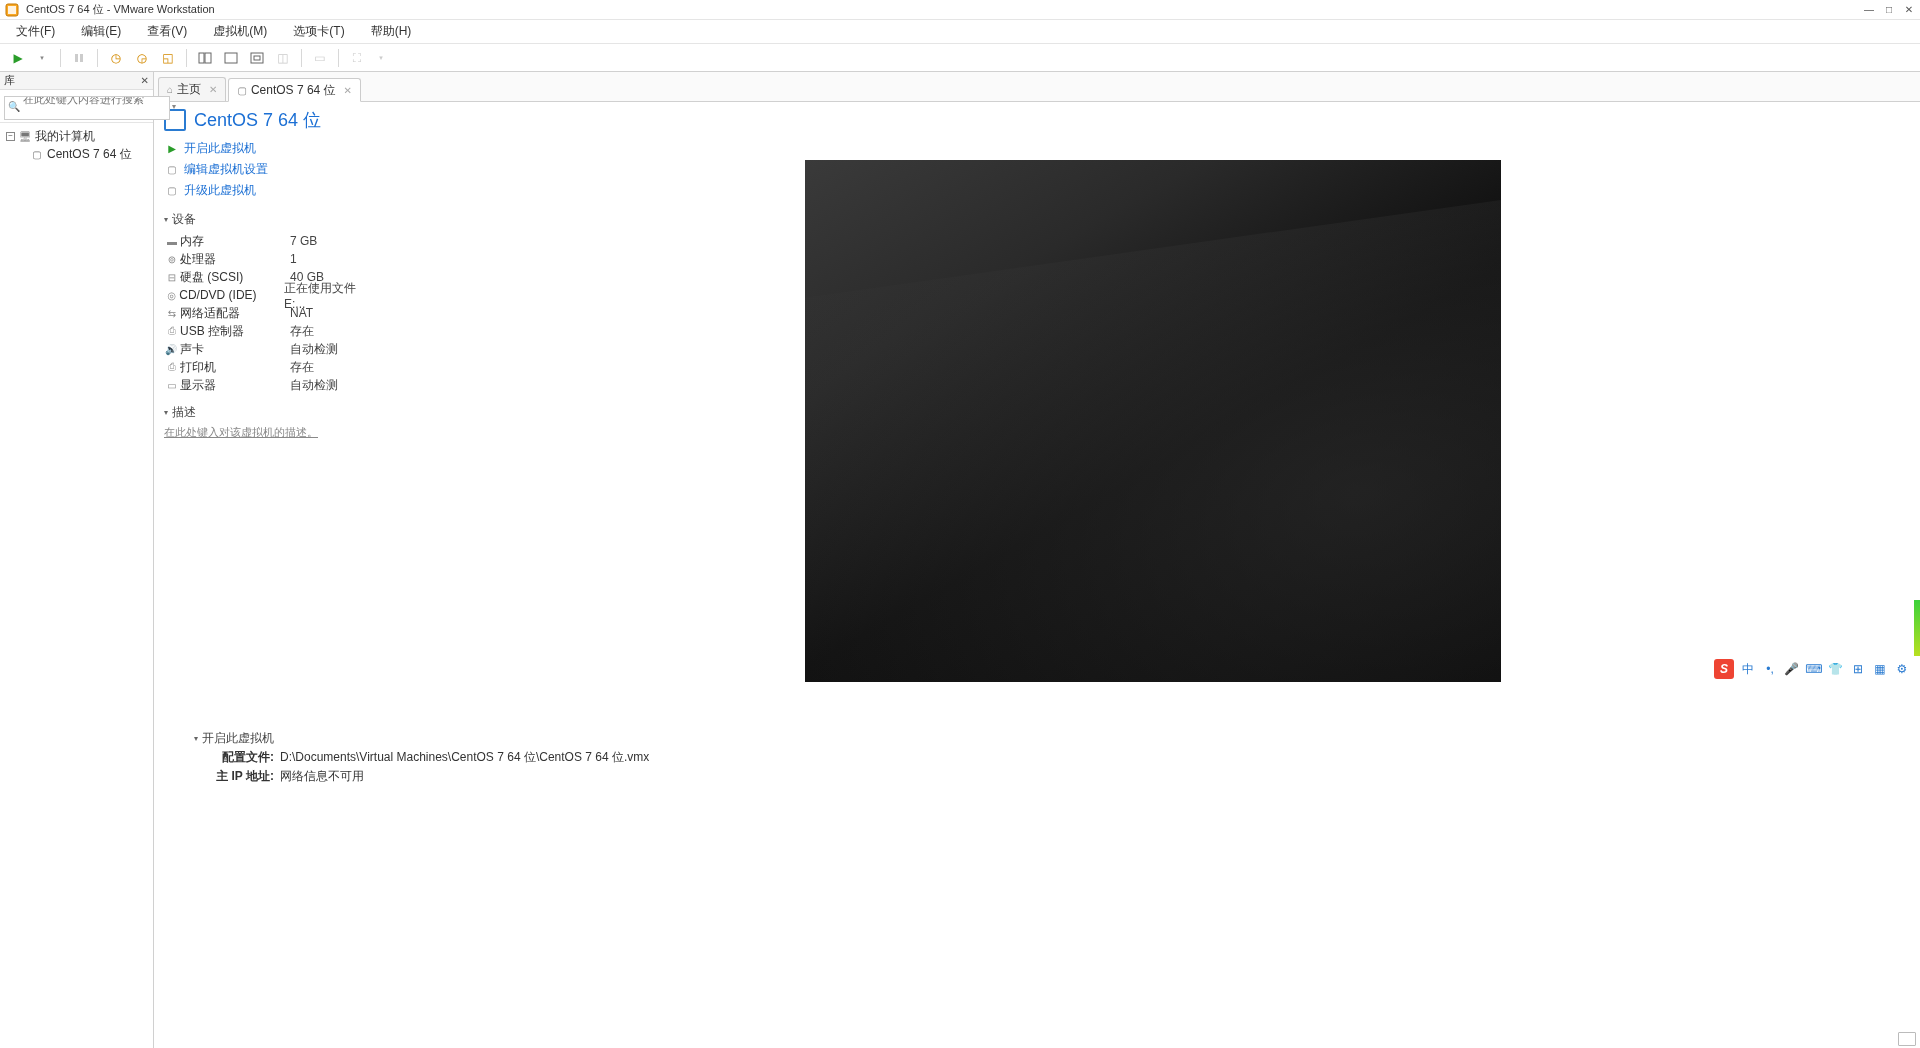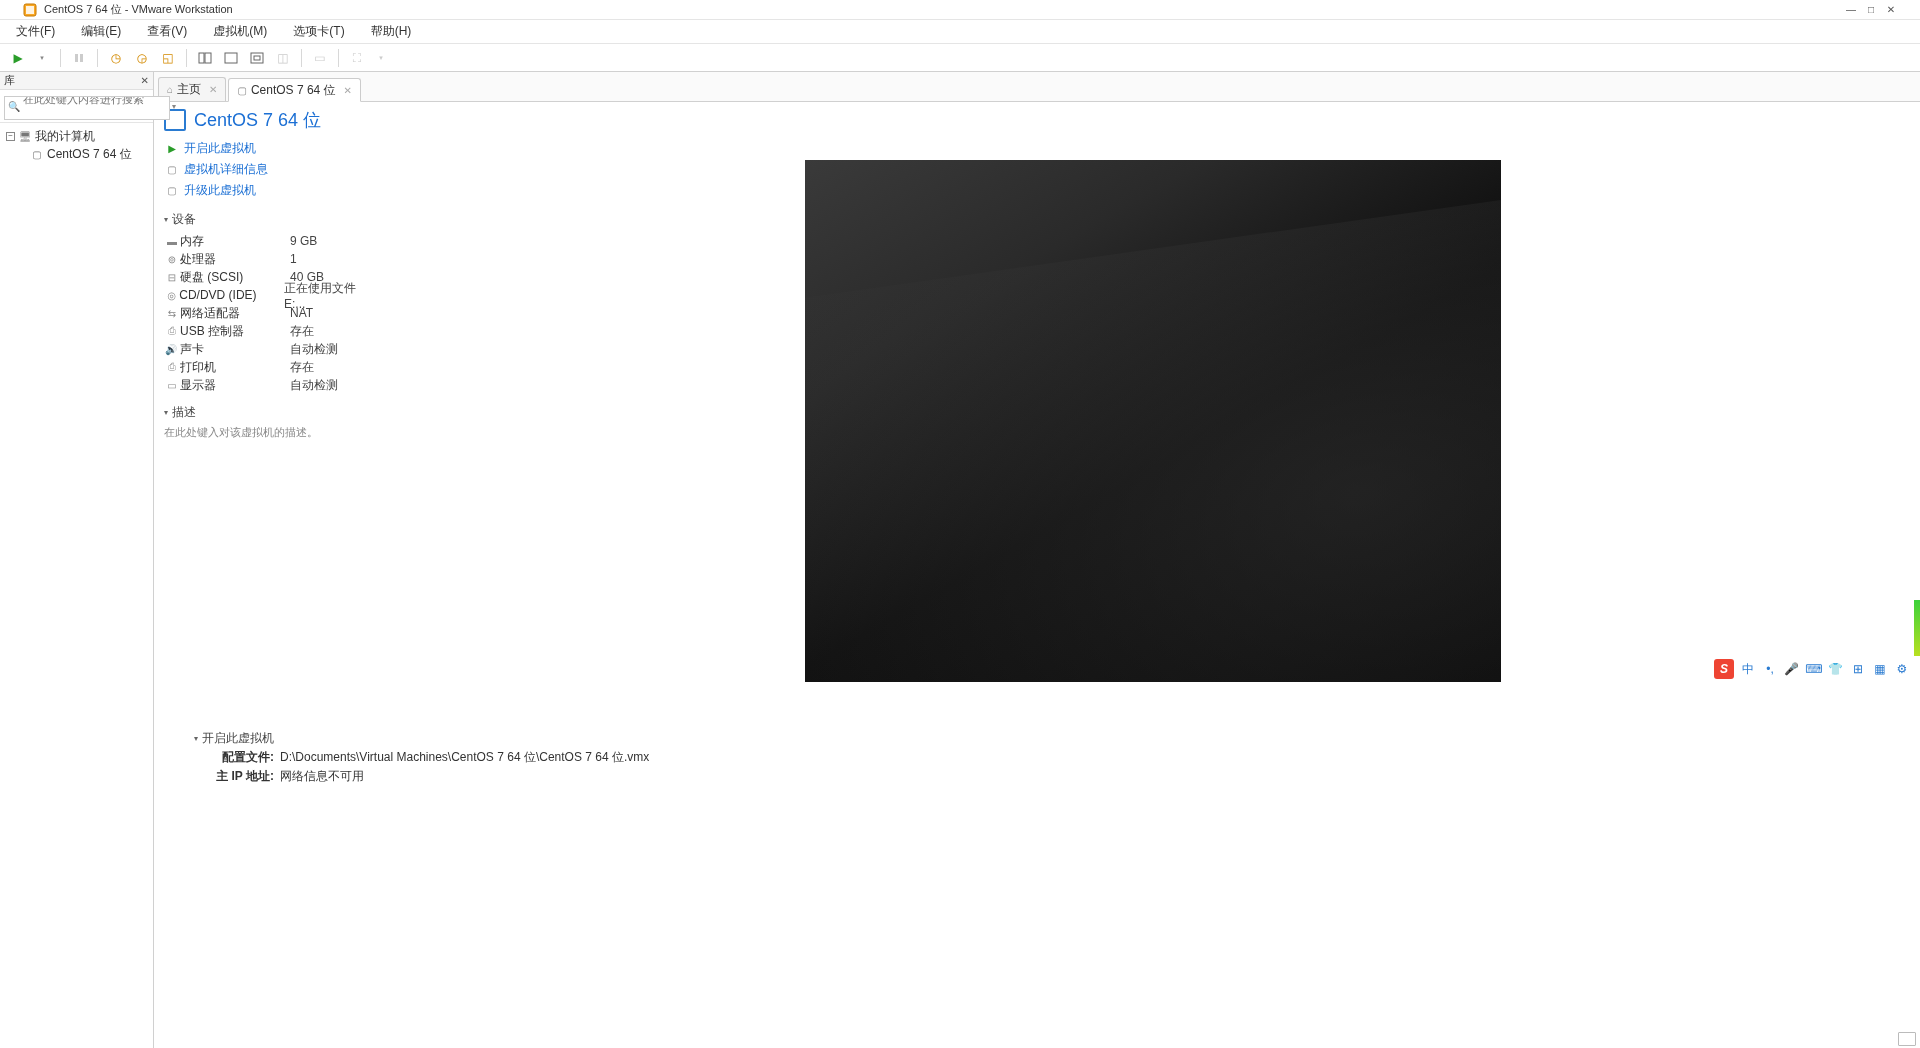--- a/index.html
+++ b/index.html
@@ -1,19 +1,19 @@
 <!DOCTYPE html>
 <html><head>
 <meta charset="utf-8">
 <style>
 * { margin: 0; padding: 0; box-sizing: border-box; font-family: "Microsoft YaHei", "Segoe UI", Tahoma, sans-serif; }
 body { background: #fff; font-size: 12px; color: #333; overflow: hidden; width: 1920px; height: 1048px; }
 
 
-.titlebar { height: 20px; background: #fff; display: flex; align-items: center; padding: 0 22px; border-bottom: 1px solid #e5e5e5; }
+.titlebar { height: 20px; background: #fff; display: flex; align-items: center; padding: 0 4px; border-bottom: 1px solid #e5e5e5; }
 .titlebar .app-icon { width: 16px; height: 16px; margin-right: 6px; display: flex; align-items: center; justify-content: center; }
 .titlebar .title-text { font-size: 11px; color: #333; flex: 1; }
 .titlebar .win-controls { display: flex; gap: 6px; }
 .titlebar .win-btn { width: 14px; height: 14px; display: flex; align-items: center; justify-content: center; cursor: pointer; color: #555; font-size: 10px; }
 
 
 .menubar { height: 24px; display: flex; align-items: center; padding: 0 8px; gap: 10px; border-bottom: 1px solid #e5e5e5; }
 .menubar .menu-item { padding: 2px 8px; font-size: 12px; cursor: pointer; }
 
 
@@ -61,21 +61,21 @@
 .vm-actions { margin-left: 2px; margin-bottom: 10px; }
 .vm-action { display: flex; align-items: center; gap: 6px; color: #1b6fd4; padding: 2px 0; cursor: pointer; }
 .vm-action .a-icon { width: 12px; text-align: center; font-size: 10px; }
 .section-head { display: flex; align-items: center; gap: 4px; margin-top: 10px; color: #444; font-size: 12px; }
 .section-head .arrow { font-size: 8px; color: #666; cursor: pointer; }
 .device-table { margin-top: 4px; }
 .device-row { display: flex; align-items: center; height: 18px; }
 .device-row .d-icon { width: 16px; text-align: center; color: #888; font-size: 10px; }
 .device-row .d-name { width: 110px; }
 .device-row .d-val { color: #444; }
-.desc-text { color: #888; margin-top: 4px; font-size: 11px; }
+.desc-text { color: #888; margin-top: 4px; font-size: 11px; text-decoration: underline; }
 
 .vm-right { flex: 1; display: flex; flex-direction: column; align-items: center; padding: 8px 0; }
 .vm-screen { width: 696px; height: 522px; background: linear-gradient(150deg, #3a3a3a 0%, #2a2a2a 25%, #0c0c0c 55%, #000 100%); margin-top: 50px; position: relative; overflow: hidden; }
 .vm-screen::after { content: ""; position: absolute; width: 1400px; height: 900px; left: -400px; top: 100px; background: radial-gradient(ellipse at 70% 30%, rgba(60,60,60,0.5), transparent 60%); transform: rotate(-8deg); }
 
 .vm-details { width: 100%; padding: 10px 40px; margin-top: 30px; }
 .vm-details-head { display: flex; align-items: center; gap: 4px; color: #444; }
 .vm-details-head .arrow { font-size: 8px; color: #666; cursor: pointer; }
 .vm-detail-row { display: flex; margin-top: 2px; padding-left: 20px; font-size: 12px; }
 .vm-detail-row .lbl { width: 60px; text-align: right; font-weight: bold; margin-right: 6px; }
@@ -212,37 +212,37 @@
               <div class="vm-title-icon"></div>
               <div class="vm-title">CentOS 7 64 位</div>
             </div>
             <div class="vm-actions">
               <div class="vm-action">
                 <span class="a-icon" style="color:#2a9d2a">▶</span>
                 <span>开启此虚拟机</span>
               </div>
               <div class="vm-action">
                 <span class="a-icon" style="color:#888">▢</span>
-                <span>虚拟机详细信息</span>
+                <span>编辑虚拟机设置</span>
               </div>
               <div class="vm-action">
                 <span class="a-icon" style="color:#888">▢</span>
                 <span>升级此虚拟机</span>
               </div>
             </div>
 
             <div class="section-head">
               <span class="arrow">▾</span>
               <span>设备</span>
             </div>
             <div class="device-table" id="device-table">
                 <div class="device-row">
                   <span class="d-icon">▬</span>
                   <span class="d-name">内存</span>
-                  <span class="d-val">9 GB</span>
+                  <span class="d-val">7 GB</span>
                 </div>
                 <div class="device-row">
                   <span class="d-icon">⊚</span>
                   <span class="d-name">处理器</span>
                   <span class="d-val">1</span>
                 </div>
                 <div class="device-row">
                   <span class="d-icon">⊟</span>
                   <span class="d-name">硬盘 (SCSI)</span>
                   <span class="d-val">40 GB</span>

